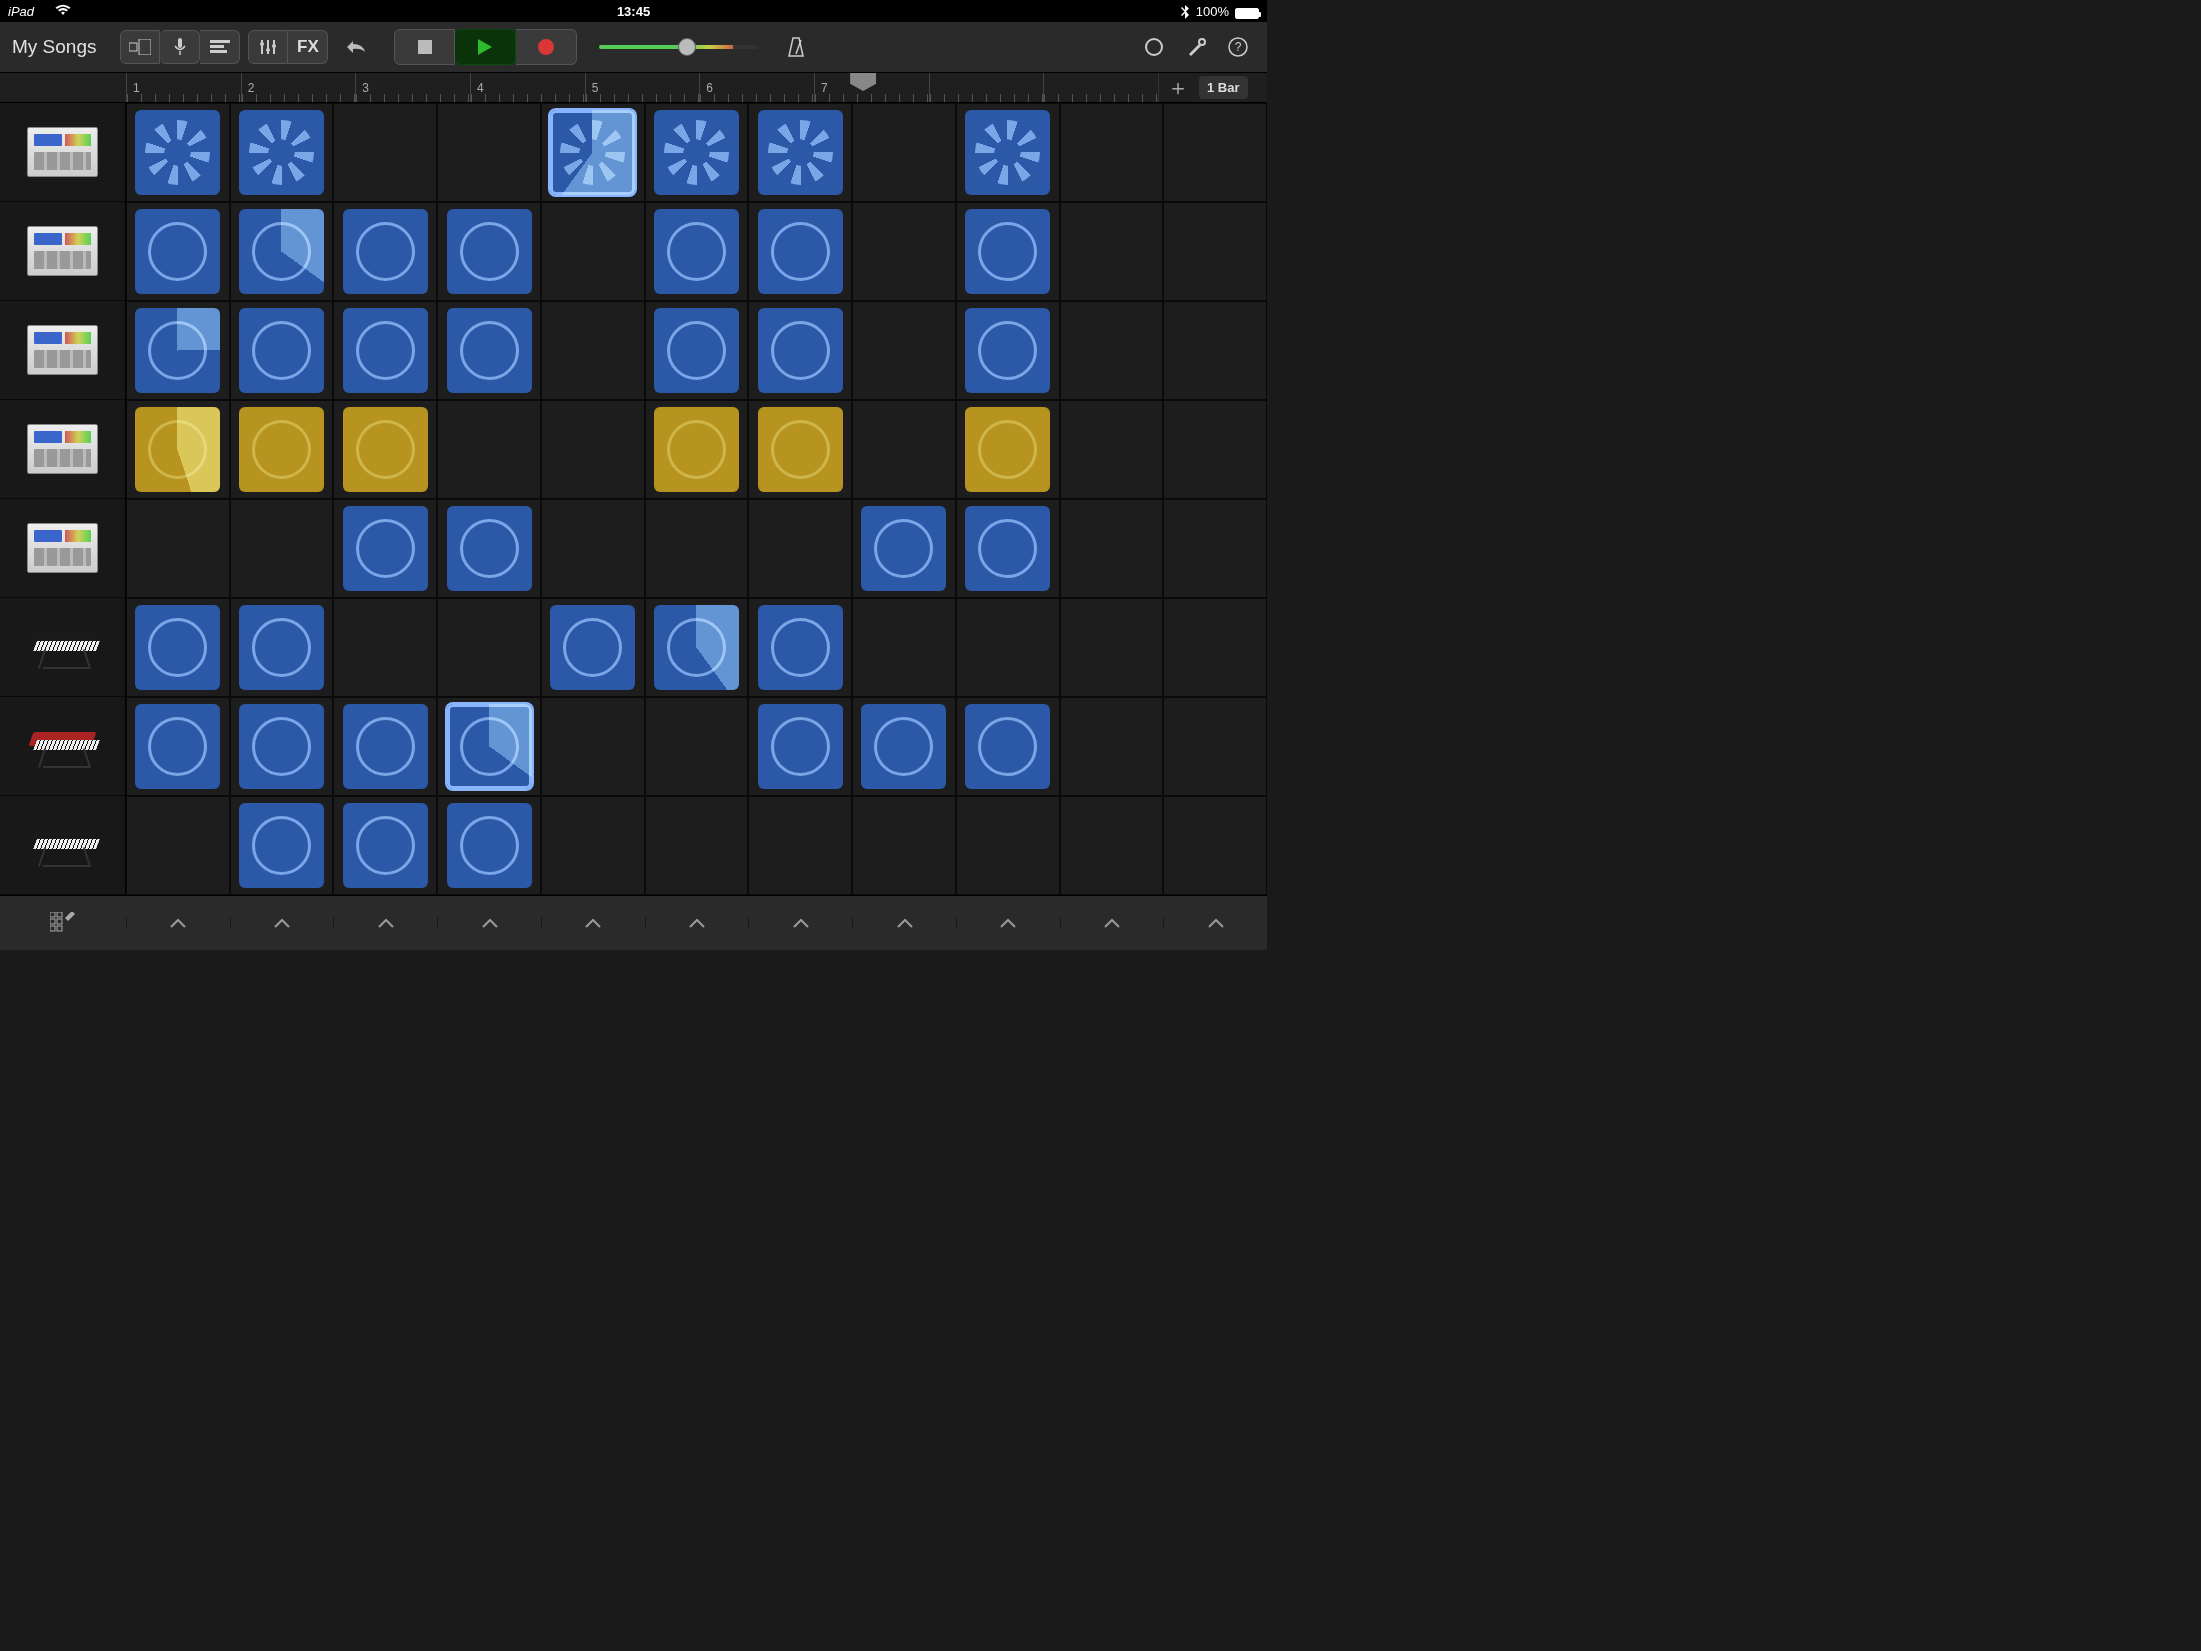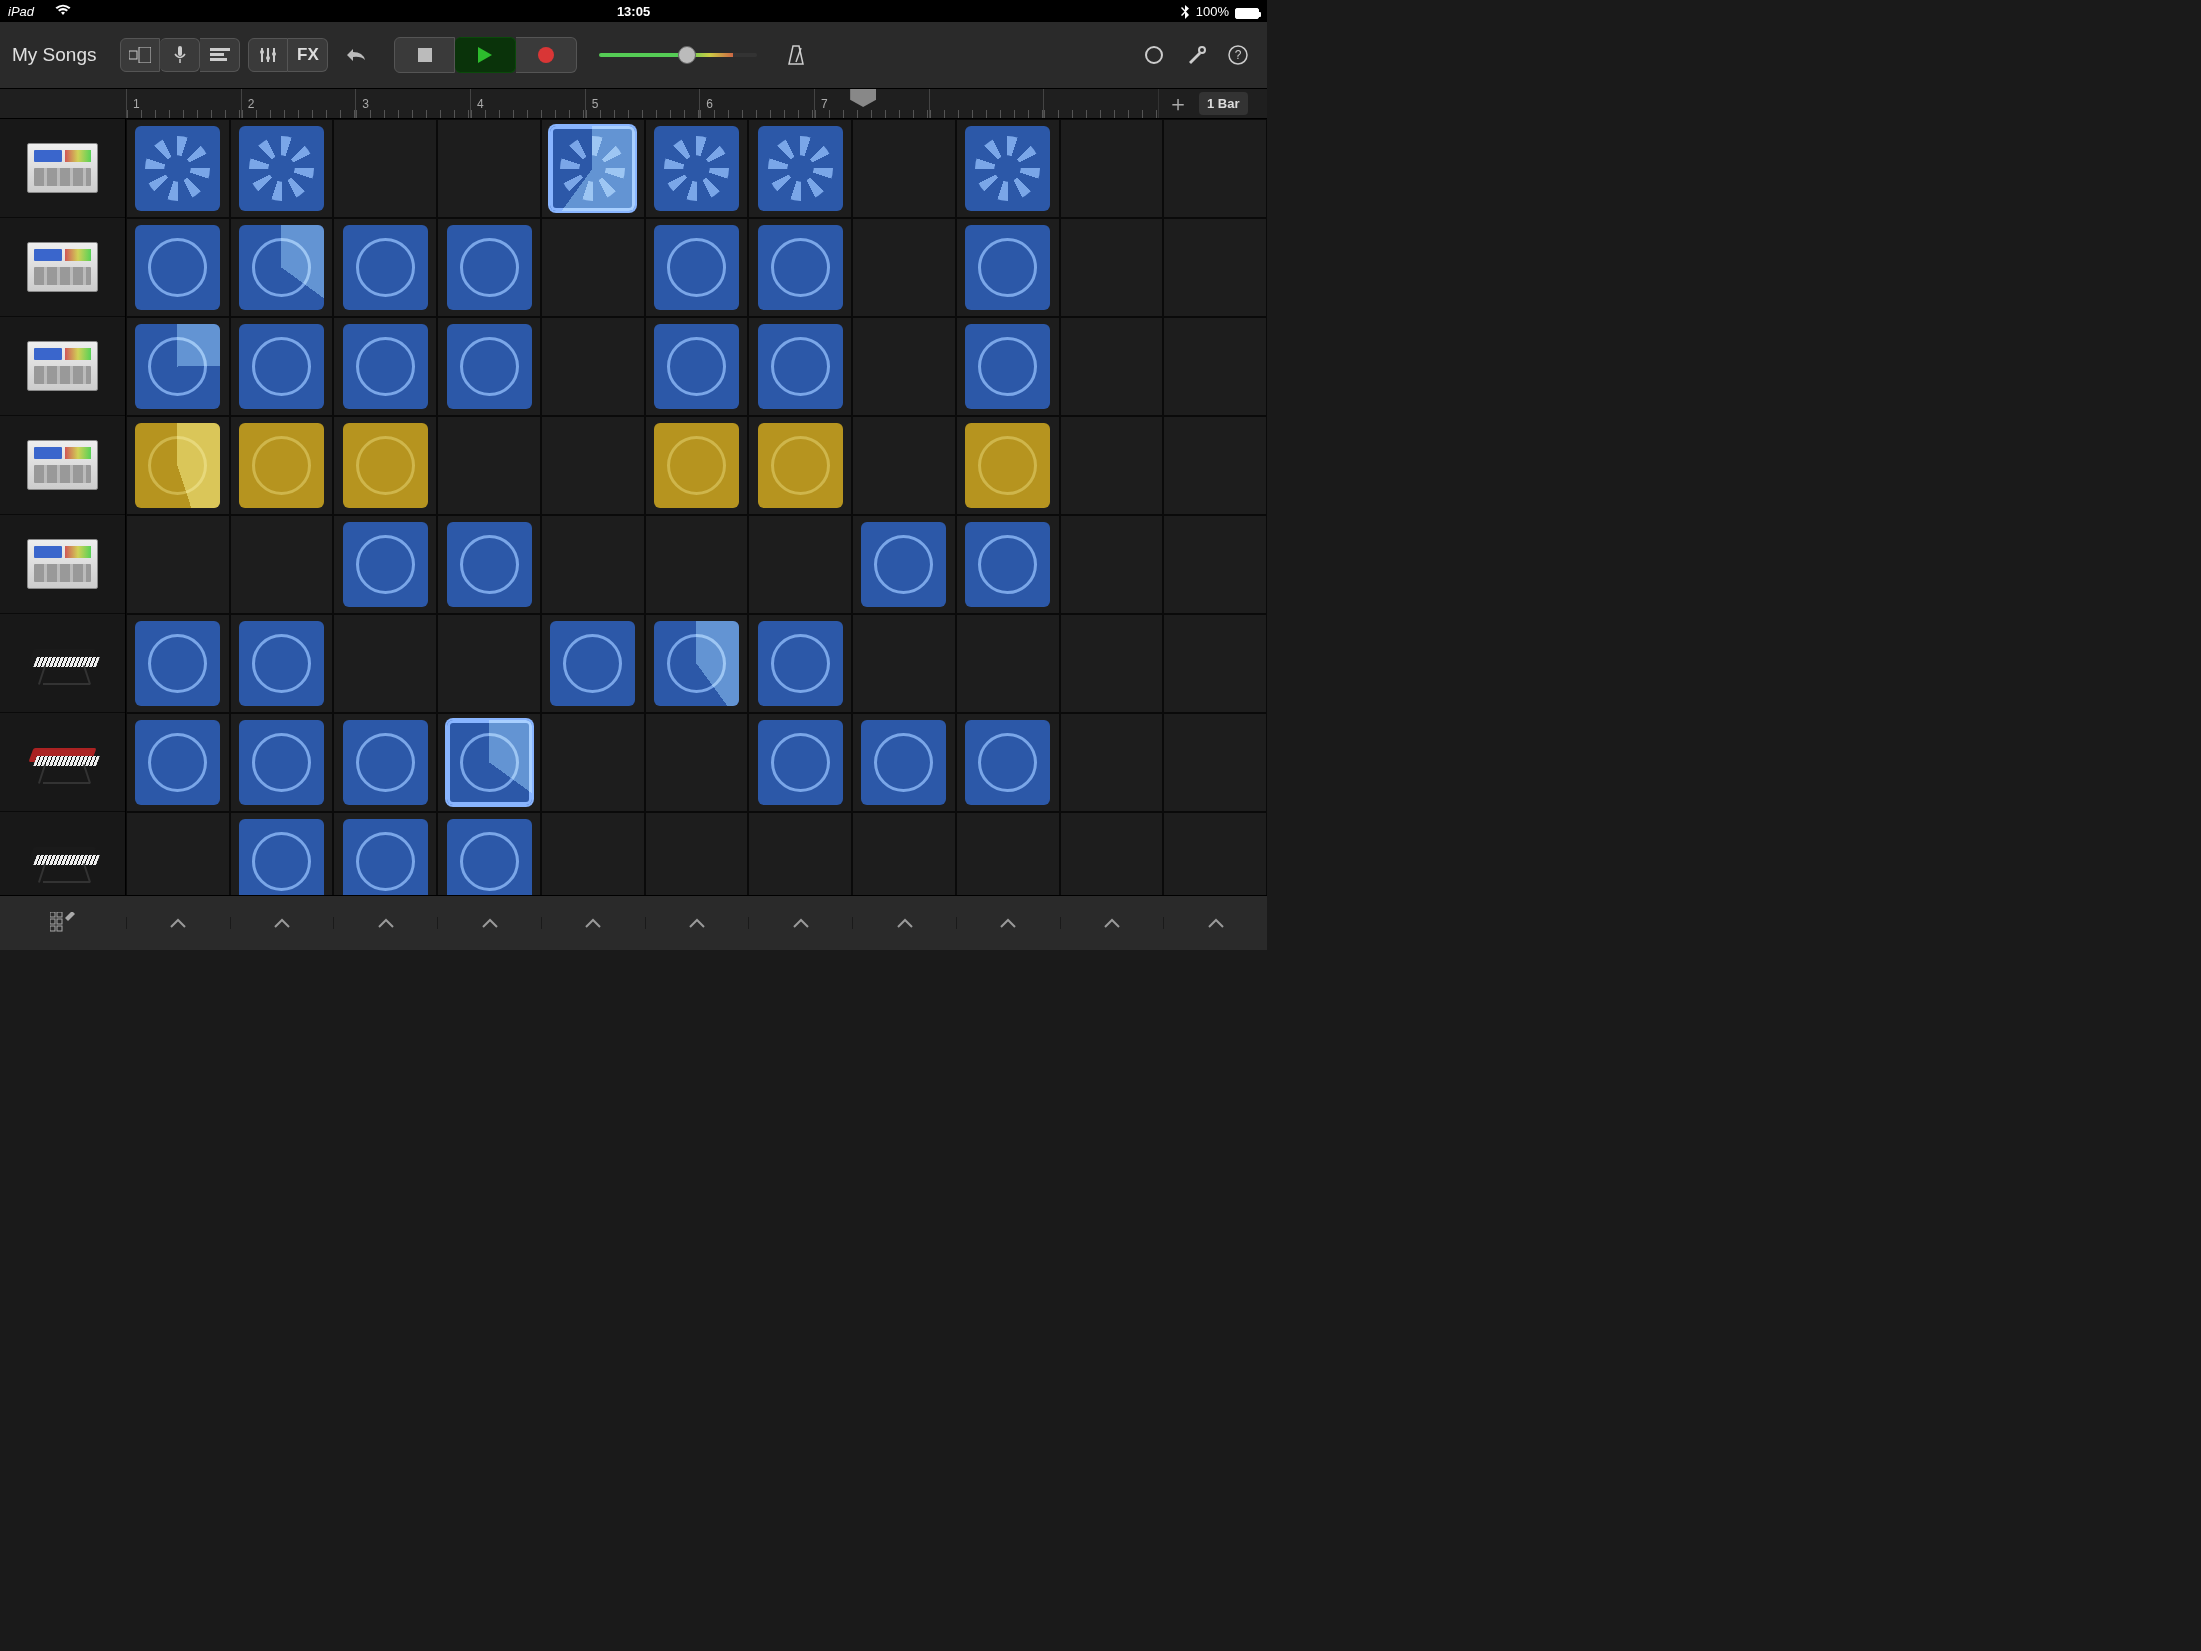--- a/index.html
+++ b/index.html
@@ -29,21 +29,21 @@
     width: 24px; height: 11px; border: 1px solid #fff; border-radius: 2px;
     position: relative; background: #fff;
   }
   .battery::after {
     content: ''; position: absolute; right: -3px; top: 3px; width: 2px; height: 5px;
     background: #fff; border-radius: 0 1px 1px 0;
   }
 
   
   .toolbar {
-    height: 67px;
+    height: 51px;
     background: #2a2a2a;
     display: flex;
     align-items: center;
     gap: 8px;
     padding: 0 12px;
     border-bottom: 1px solid #000;
   }
   .toolbar .title { font-size: 19px; color: #e0e0e0; margin-right: 16px; }
   .tb-btn {
     height: 34px; min-width: 40px;
@@ -213,21 +213,21 @@
 
 <div class="status-bar">
   <div class="status-left">
     <span>iPad</span>
     <span>
       <svg width="16" height="12" viewBox="0 0 16 12">
           <path d="M8 11 L6 8.5 Q8 7 10 8.5 Z M3 6 Q8 2 13 6 L11.5 7.5 Q8 4.8 4.5 7.5 Z M0.5 3.5 Q8 -2 15.5 3.5 L14 5 Q8 0 2 5 Z" fill="#fff"></path>
         </svg>
     </span>
   </div>
-  <div class="status-center">13:05</div>
+  <div class="status-center">13:45</div>
   <div class="status-right">
     <span>
       <svg width="9" height="14" viewBox="0 0 9 14">
           <path d="M4 0 L8 3.5 L5 6.5 L8 10 L4 14 L4 8 L1 11 L0 10 L3.5 6.5 L0 3 L1 2 L4 5 Z" fill="#fff"></path>
         </svg>
     </span>
     <span>100%</span>
     <span class="battery"></span>
   </div>
 </div>

